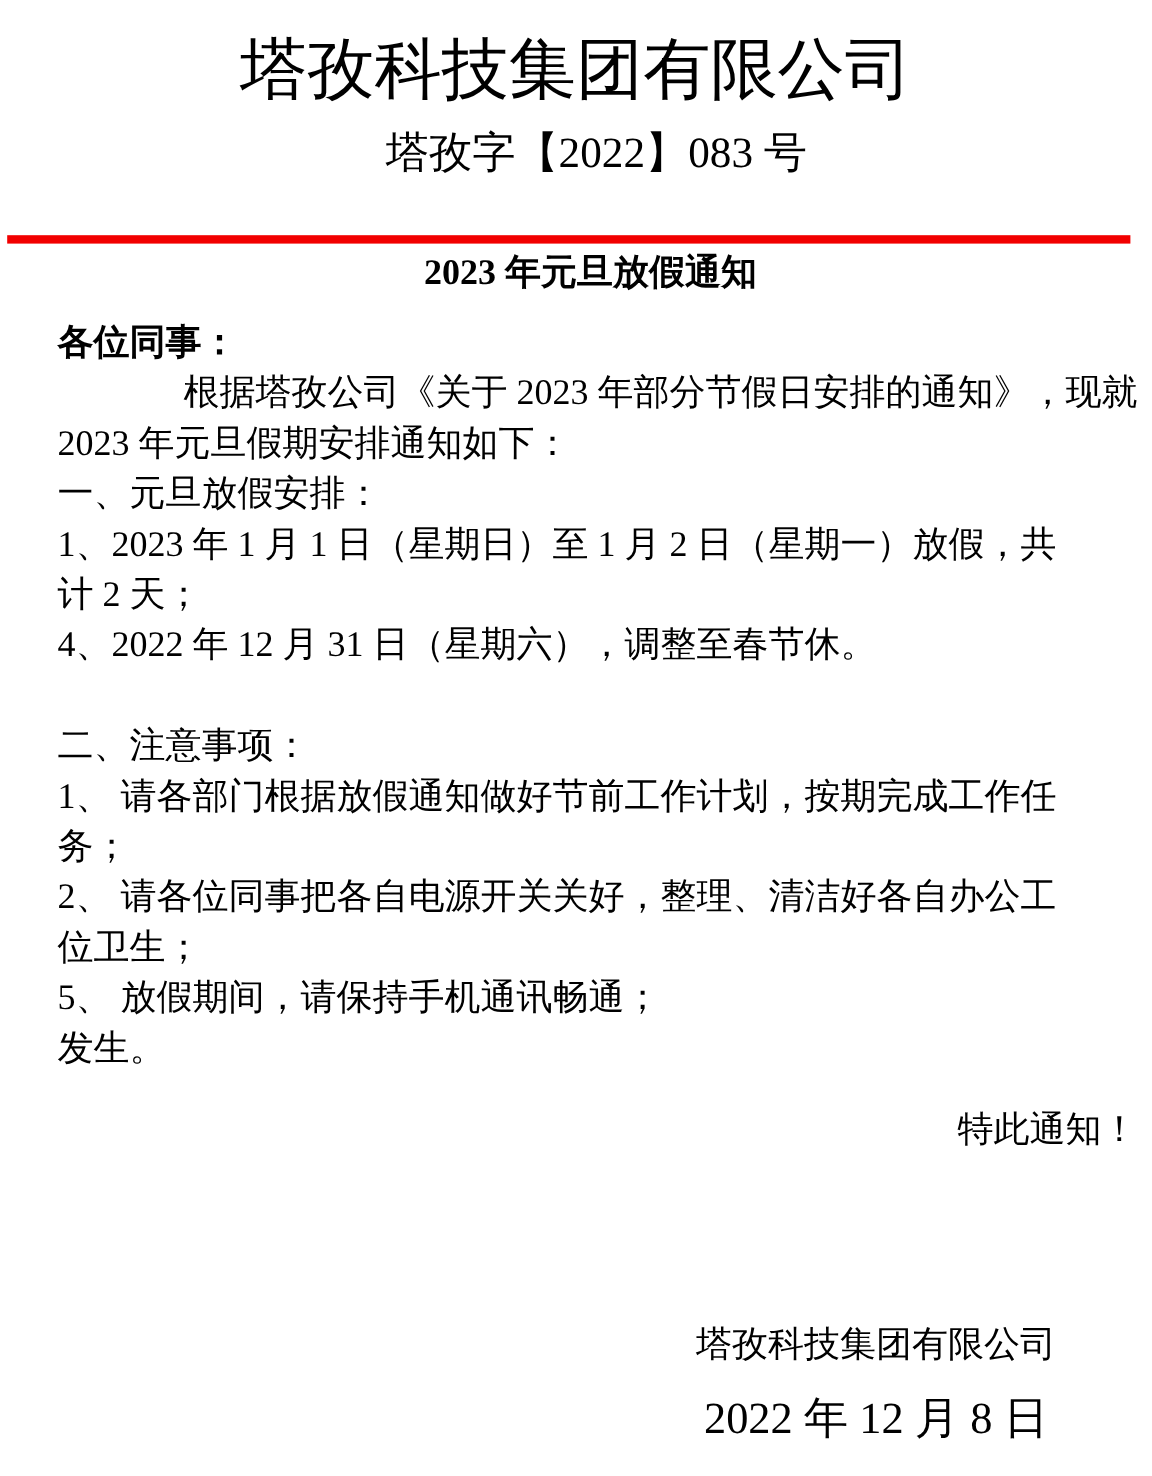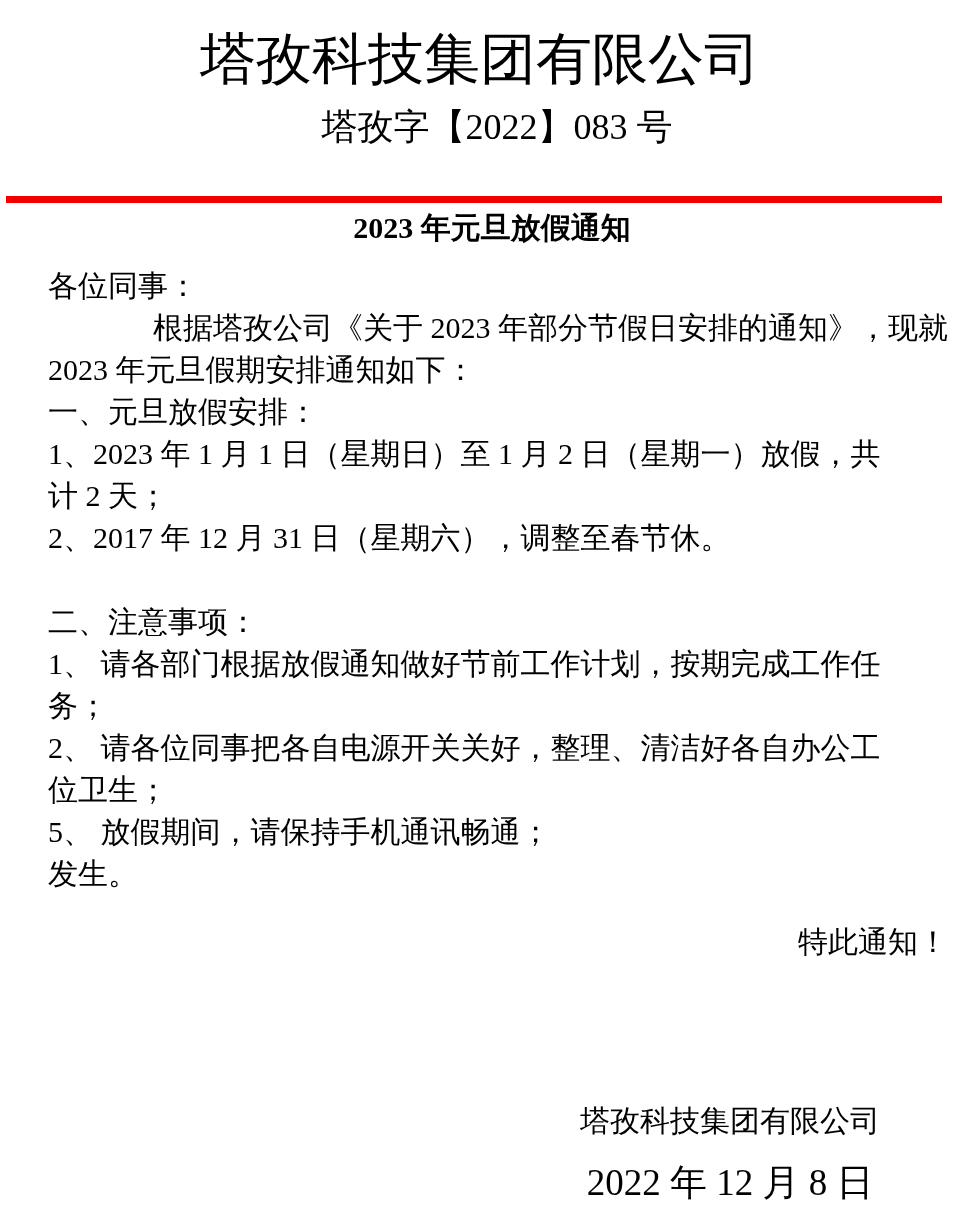--- a/index.html
+++ b/index.html
@@ -50,21 +50,21 @@
     width: 900px;
   }
   .line {
     height: 42px;
     line-height: 42px;
     font-size: 30px;
     white-space: pre;
   }
   .salutation {
     font-family: "Liberation Sans", "DejaVu Sans", sans-serif;
-    font-weight: 400;
+    font-weight: 700;
   }
   .indent2 { text-indent: 2em; text-align: right; }
   .gap-sm { height: 26px; }
   .closing {
     position: absolute;
     top: 1100px; left: 565px;
     width: 330px;
     text-align: center;
   }
   .sig {
@@ -91,21 +91,21 @@
 
   <div class="heading">2023 年元旦放假通知</div>
 
   <div class="body">
       <div class="line salutation">各位同事：</div>
       <div class="line indent2">根据塔孜公司《关于 2023 年部分节假日安排的通知》，现就</div>
       <div class="line">2023 年元旦假期安排通知如下：</div>
       <div class="line">一、元旦放假安排：</div>
       <div class="line">1、2023 年 1 月 1 日（星期日）至 1 月 2 日（星期一）放假，共</div>
       <div class="line">计 2 天；</div>
-      <div class="line">2、2017 年 12 月 31 日（星期六），调整至春节休。</div>
+      <div class="line">4、2022 年 12 月 31 日（星期六），调整至春节休。</div>
       <div class="line"></div>
       <div class="line">二、注意事项：</div>
       <div class="line">1、 请各部门根据放假通知做好节前工作计划，按期完成工作任</div>
       <div class="line">务；</div>
       <div class="line">2、 请各位同事把各自电源开关关好，整理、清洁好各自办公工</div>
       <div class="line">位卫生；</div>
       <div class="line">5、 放假期间，请保持手机通讯畅通；</div>
       <div class="line">发生。</div>
       <div class="line gap-sm"></div>
       <div class="line indent2">特此通知！</div>

